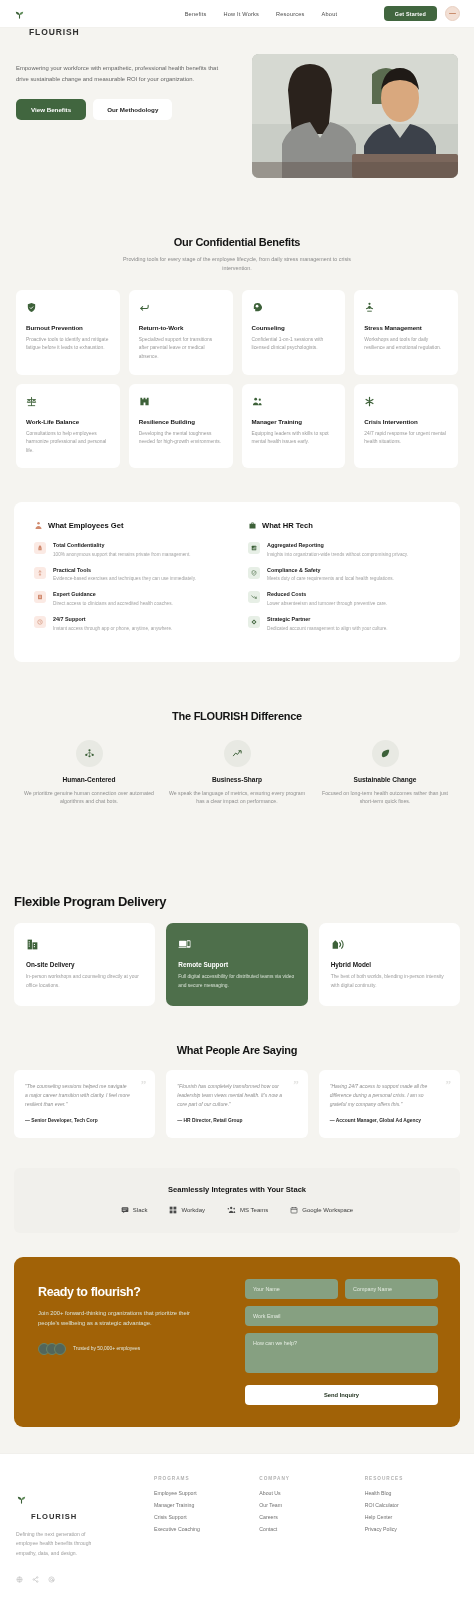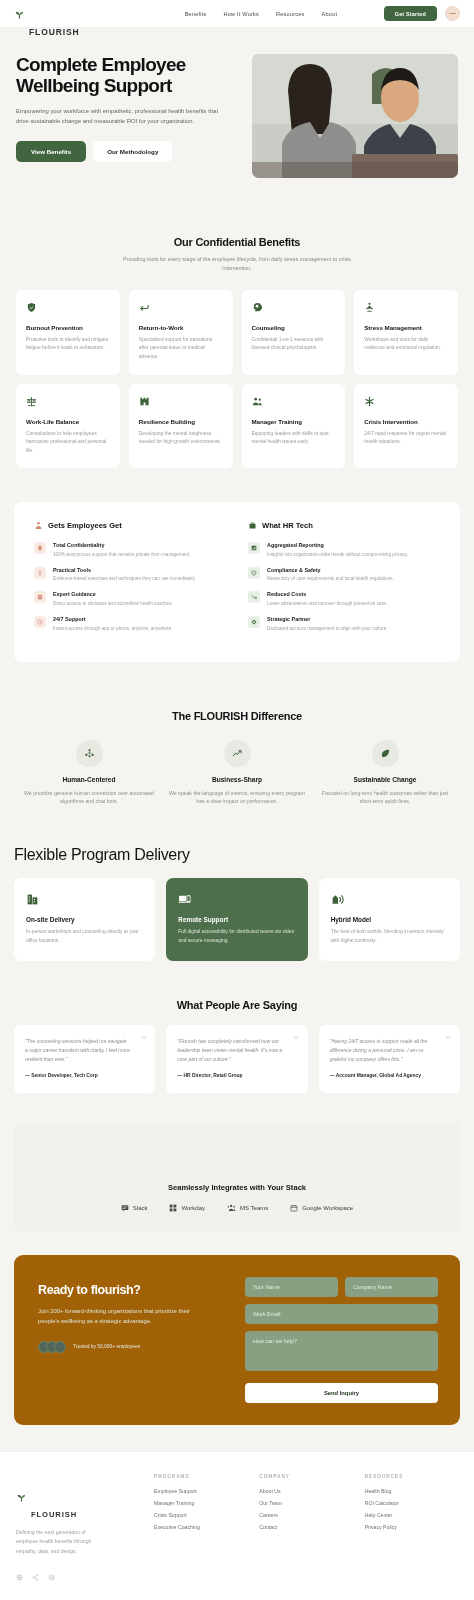--- a/index.html
+++ b/index.html
@@ -125,21 +125,21 @@
     width: 27px; height: 27px; border-radius: 50%; background: #e8e9e3;
     margin: 0 auto; display: flex; align-items: center; justify-content: center;
     color: #3d6139;
   }
   .dcell h4 { font-size: 6.6px; font-weight: 700; margin-top: 9px; color: #151515; }
   .dcell p { font-size: 5.2px; color: #8f8f8f; line-height: 1.7; margin-top: 6px; }
 
   
   .delivery { padding: 14px 14px 24px; }
   .delivery h3 {
-    font-size: 16px; font-weight: 400; color: #141414; letter-spacing: -.3px;
+    font-size: 13px; font-weight: 700; color: #141414; letter-spacing: -.3px; margin-top: 48px;
   }
   .dlgrid { margin-top: 14px; display: grid; grid-template-columns: repeat(3,1fr); gap: 11px; }
   .dlcard {
     background: #fff; border-radius: 7px; padding: 13px 12px 16px; min-height: 78px;
     cursor: pointer;
   }
   .dlcard.active { background: #4e6f4b; }
   .dlcard .ic { height: 16px; color: #3d6139; display:flex; align-items:center;}
   .dlcard.active .ic { color: #ffffff; }
   .dlcard h4 { font-size: 6.4px; font-weight: 700; margin-top: 9px; color: #161616; }
@@ -160,21 +160,21 @@
   }
   .tcard p.q {
     font-size: 5px; font-style: italic; color: #8d8d8d; line-height: 1.85;
     padding-right: 14px;
   }
   .tcard p.a { font-size: 4.9px; font-weight: 700; color: #2a2a2a; margin-top: 8px; }
 
   
   .integ-wrap { padding: 0 14px 24px; background:#f5f4f0;}
   .integ { background: #f1f0ec; border-radius: 6px; padding: 17px 10px 19px; text-align: center; }
-  .integ h4 { font-size: 7.6px; font-weight: 700; color: #151515; margin-top: 43px; }
+  .integ h4 { font-size: 7.6px; font-weight: 700; color: #151515; }
   .ilist { margin-top: 12px; display: flex; justify-content: center; gap: 22px; }
   .iitem { display: flex; align-items: center; gap: 4px; cursor: pointer; }
   .iitem span.lbl { font-size: 6px; color: #3b3b3b; }
   .iglyph { color: #4a4a4a; display: flex; }
 
   
   .cta-wrap { padding: 0 14px 26px; background: #f5f4f0; }
   .cta {
     background: #a16207; border-radius: 9px; display: grid;
     grid-template-columns: 1fr 1fr;
@@ -253,21 +253,20 @@
   <div class="nav-right">
     <button class="btn-getstarted">Get Started</button>
     <div class="avatar-circle">
       <div class="avatar-bar"></div>
     </div>
   </div>
 </div>
 
 <div class="hero">
   <div class="hero-left">
-    <h1 class="hero-title">Complete Employee Wellbeing Support</h1>
     <p class="hero-sub">Empowering your workforce with empathetic, professional health benefits that drive sustainable change and measurable ROI for your organization.</p>
     <div class="hero-btns">
       <button class="btn-primary">View Benefits</button>
       <button class="btn-white">Our Methodology</button>
     </div>
   </div>
   <div class="hero-img">
     <svg viewBox="0 0 206 124" width="206" height="124" preserveAspectRatio="none">
       <rect width="206" height="124" fill="#c9cdc6"></rect>
       <rect x="0" y="0" width="206" height="70" fill="#d6d9d2"></rect>
@@ -382,21 +381,21 @@
 
 <div class="sec gets-wrap">
   <div class="gets">
 
     <div>
       <div class="gets-h">
         <svg width="9" height="9" viewBox="0 0 24 24" fill="#d08a6e">
             <circle cx="12" cy="6" r="3.4"></circle>
             <path d="M4 21c0-4.4 3.6-8 8-8s8 3.6 8 8z"></path>
           </svg>
-        <span class="t">Gets Employees Get</span>
+        <span class="t">What Employees Get</span>
       </div>
 
       <div class="grow">
         <div class="gicon emp">
           <svg width="6" height="6" viewBox="0 0 24 24" fill="currentColor">
               <path d="M7 10V7a5 5 0 0 1 10 0v3h1.5v11h-13V10z"></path>
               <circle cx="12" cy="15" r="1.6" fill="#fbeae4"></circle>
             </svg>
         </div>
         <div>

